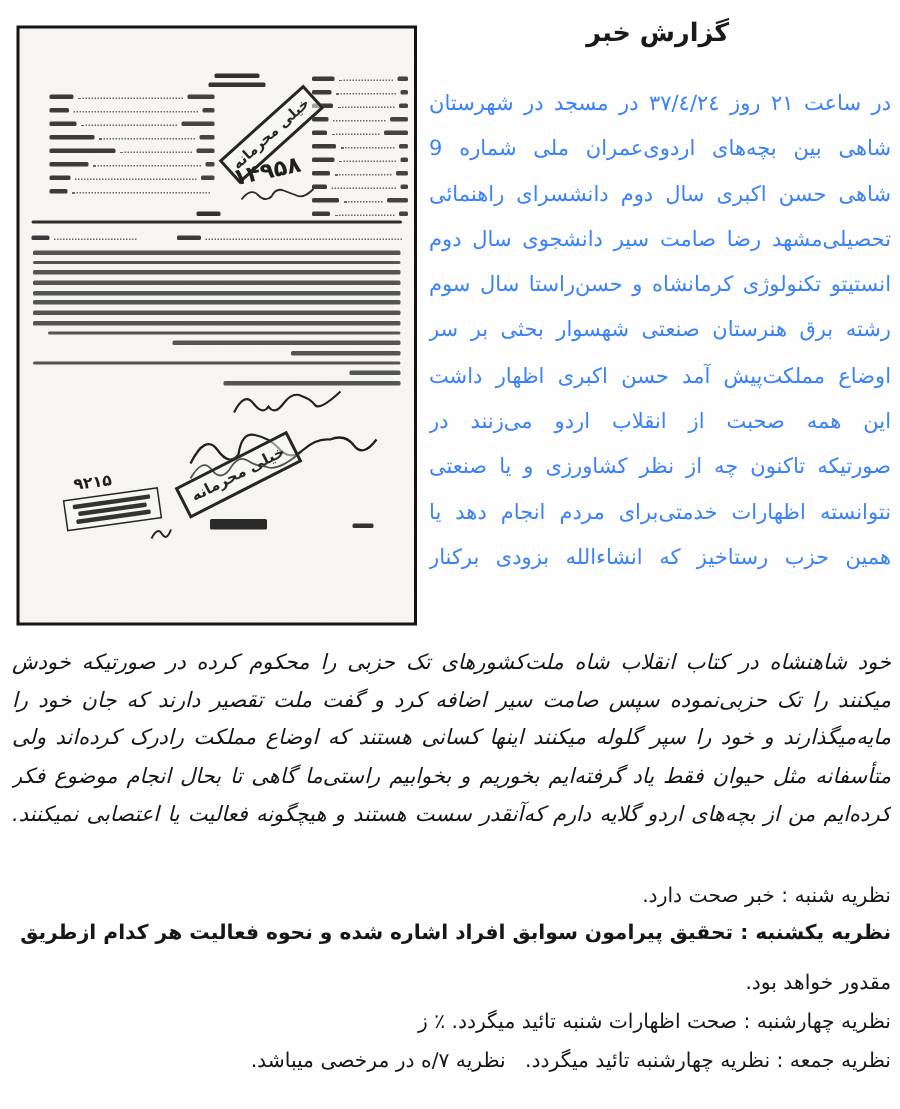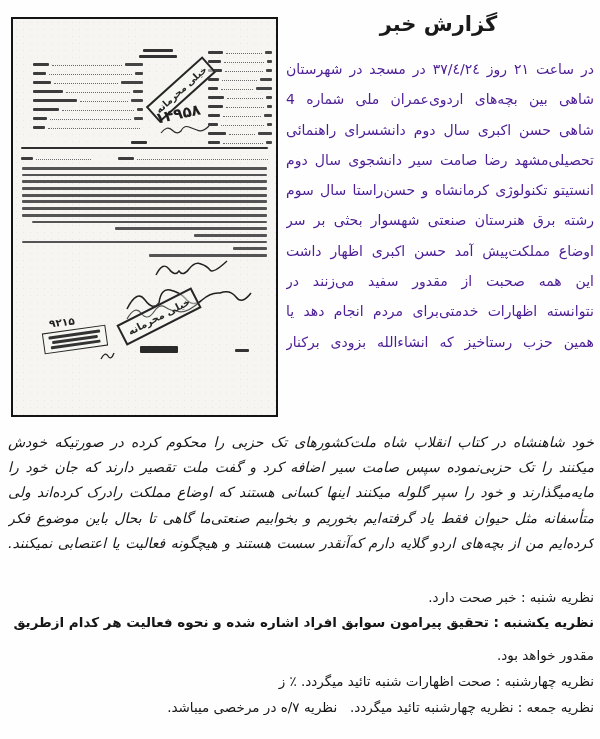--- a/index.html
+++ b/index.html
@@ -1,21 +1,21 @@
 <!DOCTYPE html>
 <html lang="fa" dir="rtl"><head>
 <meta charset="utf-8">
 <style>
   html,body{margin:0;padding:0;}
   body{font-family:"DejaVu Sans",sans-serif;background:#ffffff;}
   .page{position:relative;width:600px;height:739px;background:#fefefe;overflow:hidden;direction:rtl;color:#141414;}
 
   
   .title{position:absolute;top:12px;left:285px;width:307px;text-align:center;
-         font-size:21px;font-weight:700;letter-spacing:.5px;color:#1a1a1a;}
+         font-size:17px;font-weight:700;letter-spacing:.5px;color:#1a1a1a;}
 
   
   .scan{position:absolute;left:11px;top:17px;width:267px;height:400px;box-sizing:border-box;
         border:2px solid #141414;background:#f6f5f2;
         background-image:radial-gradient(#e9e7e2 9%, transparent 10%);
         background-size:7px 7px;}
   .scan *{position:absolute;}
   .frow{display:flex;align-items:flex-end;gap:3px;height:4px;position:static;margin-bottom:5px;}
   .frow .lbl{position:static;height:3px;background:#3c3c3c;border-radius:1px;}
   .frow .dots{position:static;flex:1;border-bottom:1px dotted #6a6a6a;height:0;}
@@ -24,21 +24,21 @@
   .tblock{left:9px;right:9px;top:148px;}
   .tline{position:static;display:block;height:2.8px;background:#3d3d3d;border-radius:1px;
          margin:0 0 3.9px auto;opacity:.88;}
   .stamp{box-sizing:border-box;border:2px solid #262626;color:#262626;display:flex;
          align-items:center;justify-content:center;font-weight:700;background:rgba(246,245,242,.55);}
   .hw{color:#1f1f1f;font-weight:700;white-space:nowrap;}
   .bar{background:#333;border-radius:1px;}
   svg{overflow:visible;}
 
   
-  .col-text{position:absolute;left:286px;top:54px;width:308px;font-size:14px;line-height:30.3px;color:#4c1d95;}
+  .col-text{position:absolute;left:286px;top:54px;width:308px;font-size:14px;line-height:30.3px;color:#3b82f6;}
   .full-text{position:absolute;left:8px;top:430px;width:586px;font-size:14px;line-height:25.2px;color:#161616;}
   .jline{text-align:justify;text-align-last:justify;overflow:hidden;white-space:normal;}
   .col-text .jline{height:30.3px;}
   .full-text .jline{height:25.2px;font-style:italic;}
 
   
   .opinion{position:absolute;left:8px;width:586px;font-size:13.5px;color:#161616;text-align:right;
            white-space:nowrap;overflow:hidden;}
   .op-sat{top:589px;padding-right:14px;}
   .op-sun1{top:614px;padding-right:4px;font-weight:bold;}
@@ -221,36 +221,37 @@
 
     <svg style="left:86px;top:330px;" width="16" height="14" viewBox="0 0 16 14">
       <path d="M2 10 q4 -8 7 -3 t6 -3" fill="none" stroke="#222" stroke-width="1.3"></path>
     </svg>
     <div class="bar" style="left:127px;top:327px;width:38px;height:7px;background:#2a2a2a;"></div>
     <div class="bar" style="left:222px;top:330px;width:14px;height:3px;"></div>
   </div>
 
   <div class="col-text">
     <div class="jline">در ساعت ۲۱ روز ۳۷/٤/۲٤ در مسجد در شهرستان</div>
-    <div class="jline">شاهی بین بچه‌های اردوی‌عمران ملی شماره 4</div>
+    <div class="jline">شاهی بین بچه‌های اردوی‌عمران ملی شماره 9</div>
     <div class="jline">شاهی حسن اکبری سال دوم دانشسرای راهنمائی</div>
     <div class="jline">تحصیلی‌مشهد رضا صامت سیر دانشجوی سال دوم</div>
     <div class="jline">انستیتو تکنولوژی کرمانشاه و حسن‌راستا سال سوم</div>
     <div class="jline">رشته برق هنرستان صنعتی شهسوار بحثی بر سر</div>
     <div class="jline">اوضاع مملکت‌پیش آمد حسن اکبری اظهار داشت</div>
-    <div class="jline">این همه صحبت از مقدور سفید می‌زنند در</div>
+    <div class="jline">این همه صحبت از انقلاب اردو می‌زنند در</div>
+    <div class="jline">صورتیکه تاکنون چه از نظر کشاورزی و یا صنعتی</div>
     <div class="jline">نتوانسته اظهارات خدمتی‌برای مردم انجام دهد یا</div>
     <div class="jline">همین حزب رستاخیز که انشاءالله بزودی برکنار</div>
   </div>
 
   <div class="full-text">
     <div class="jline">خود شاهنشاه در کتاب انقلاب شاه ملت‌کشورهای تک حزبی را محکوم کرده در صورتیکه خودش</div>
     <div class="jline">میکنند را تک حزبی‌نموده سپس صامت سیر اضافه کرد و گفت ملت تقصیر دارند که جان خود را</div>
     <div class="jline">مایه‌میگذارند و خود را سپر گلوله میکنند اینها کسانی هستند که اوضاع مملکت رادرک کرده‌اند ولی</div>
-    <div class="jline">متأسفانه مثل حیوان فقط یاد گرفته‌ایم بخوریم و بخوابیم صنعتی‌ما گاهی تا بحال باین موضوع فکر</div>
+    <div class="jline">متأسفانه مثل حیوان فقط یاد گرفته‌ایم بخوریم و بخوابیم راستی‌ما گاهی تا بحال انجام موضوع فکر</div>
     <div class="jline">کرده‌ایم من از بچه‌های اردو گلایه دارم که‌آنقدر سست هستند و هیچگونه فعالیت یا اعتصابی نمیکنند.</div>
   </div>
 
   <div class="opinion op-sat">نظریه شنبه : خبر صحت دارد.</div>
   <div class="opinion op-sun1">نظریه یکشنبه : تحقیق پیرامون سوابق افراد اشاره شده و نحوه فعالیت هر کدام ازطریق سازمان مربوطه</div>
   <div class="opinion op-sun2">مقدور خواهد بود.</div>
   <div class="opinion op-wed">نظریه چهارشنبه : صحت اظهارات شنبه تائید میگردد. ٪ ز</div>
   <div class="opinion op-fri">نظریه جمعه : نظریه چهارشنبه تائید میگردد.&nbsp;&nbsp; نظریه ۷/ه در مرخصی میباشد.</div>
 
 </div>

